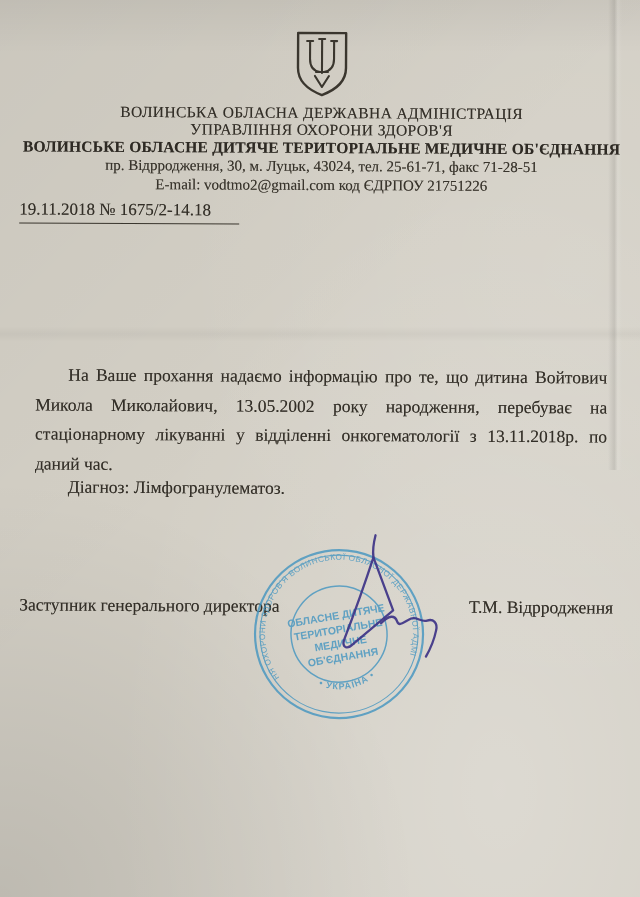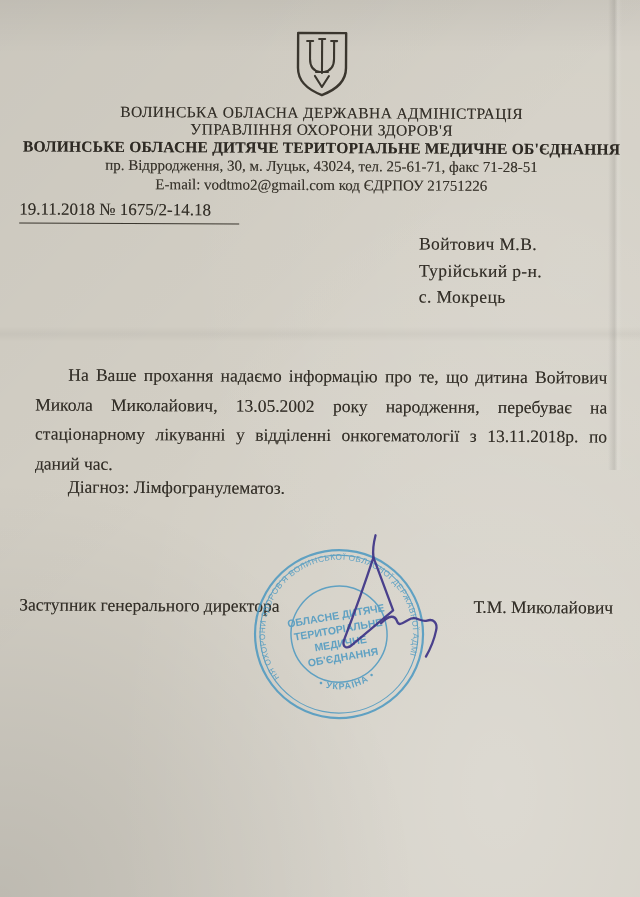--- a/index.html
+++ b/index.html
@@ -75,34 +75,29 @@
     </svg>
     <div class="lh1">ВОЛИНСЬКА ОБЛАСНА ДЕРЖАВНА АДМІНІСТРАЦІЯ</div>
     <div class="lh2">УПРАВЛІННЯ ОХОРОНИ ЗДОРОВ'Я</div>
     <div class="lh3">ВОЛИНСЬКЕ ОБЛАСНЕ ДИТЯЧЕ ТЕРИТОРІАЛЬНЕ МЕДИЧНЕ ОБ'ЄДНАННЯ</div>
     <div class="lh4">пр. Відрродження, 30, м. Луцьк, 43024,  тел. 25-61-71,  факс 71-28-51</div>
     <div class="lh5">E-mail: vodtmo2@gmail.com  код ЄДРПОУ 21751226</div>
   </div>
 
   <div class="refline txt">19.11.2018 № 1675/2-14.18</div>
 
-  <div class="recipient txt">
-    <div>Войтович М.В.</div>
-    <div>Турійський р-н.</div>
-    <div>с. Мокрець</div>
-  </div>
 
   <div class="bodytext txt">
     <p>На Ваше прохання надаємо інформацію про те, що дитина Войтович Микола Миколайович, 13.05.2002 року народження, перебуває на стаціонарному лікуванні у відділенні  онкогематології з 13.11.2018р. по даний час.</p>
   </div>
   <div class="diagnosis txt">Діагноз: Лімфогранулематоз.</div>
 
   <div class="sigrow txt">
     <span>Заступник генерального директора</span>
-    <span>Т.М. Миколайович</span>
+    <span>Т.М. Відрродження</span>
   </div>
 
   <svg class="stamp" viewBox="0 0 176 176" fill="none">
     <defs>
       <path id="ringPath" d="M 22 121 A 74 74 0 1 1 154 121"></path>
       <path id="botPath" d="M 50 128 A 55 55 0 0 0 126 128"></path>
     </defs>
     <circle cx="88" cy="88" r="84" stroke="#3f93c0" stroke-width="2.2"></circle>
     <circle cx="88" cy="88" r="79" stroke="#3f93c0" stroke-width="1.1"></circle>
     <circle cx="88" cy="88" r="48" stroke="#3f93c0" stroke-width="1.5"></circle>

